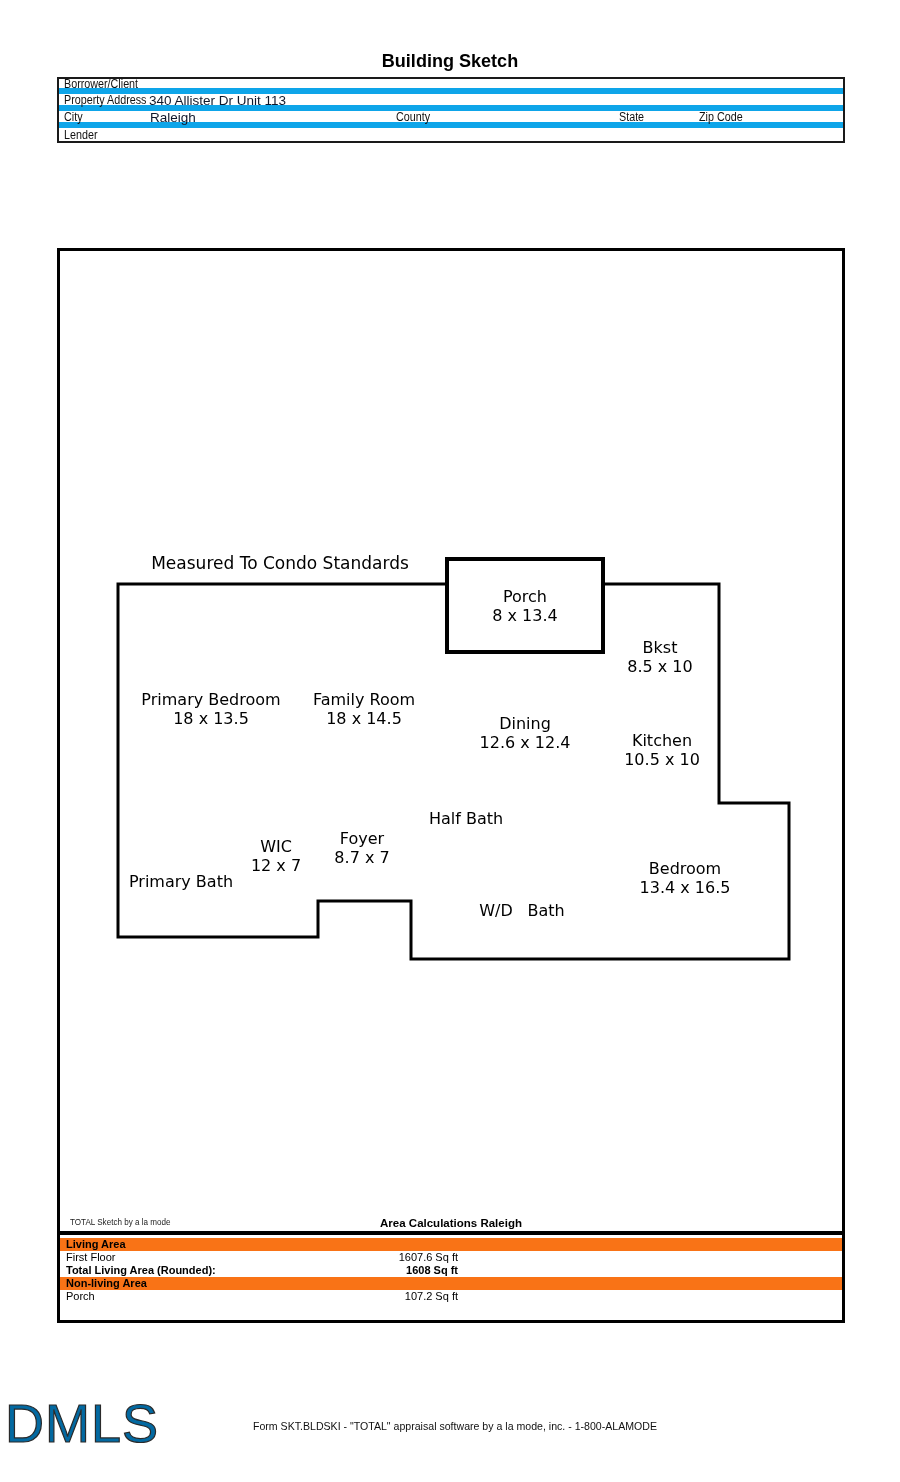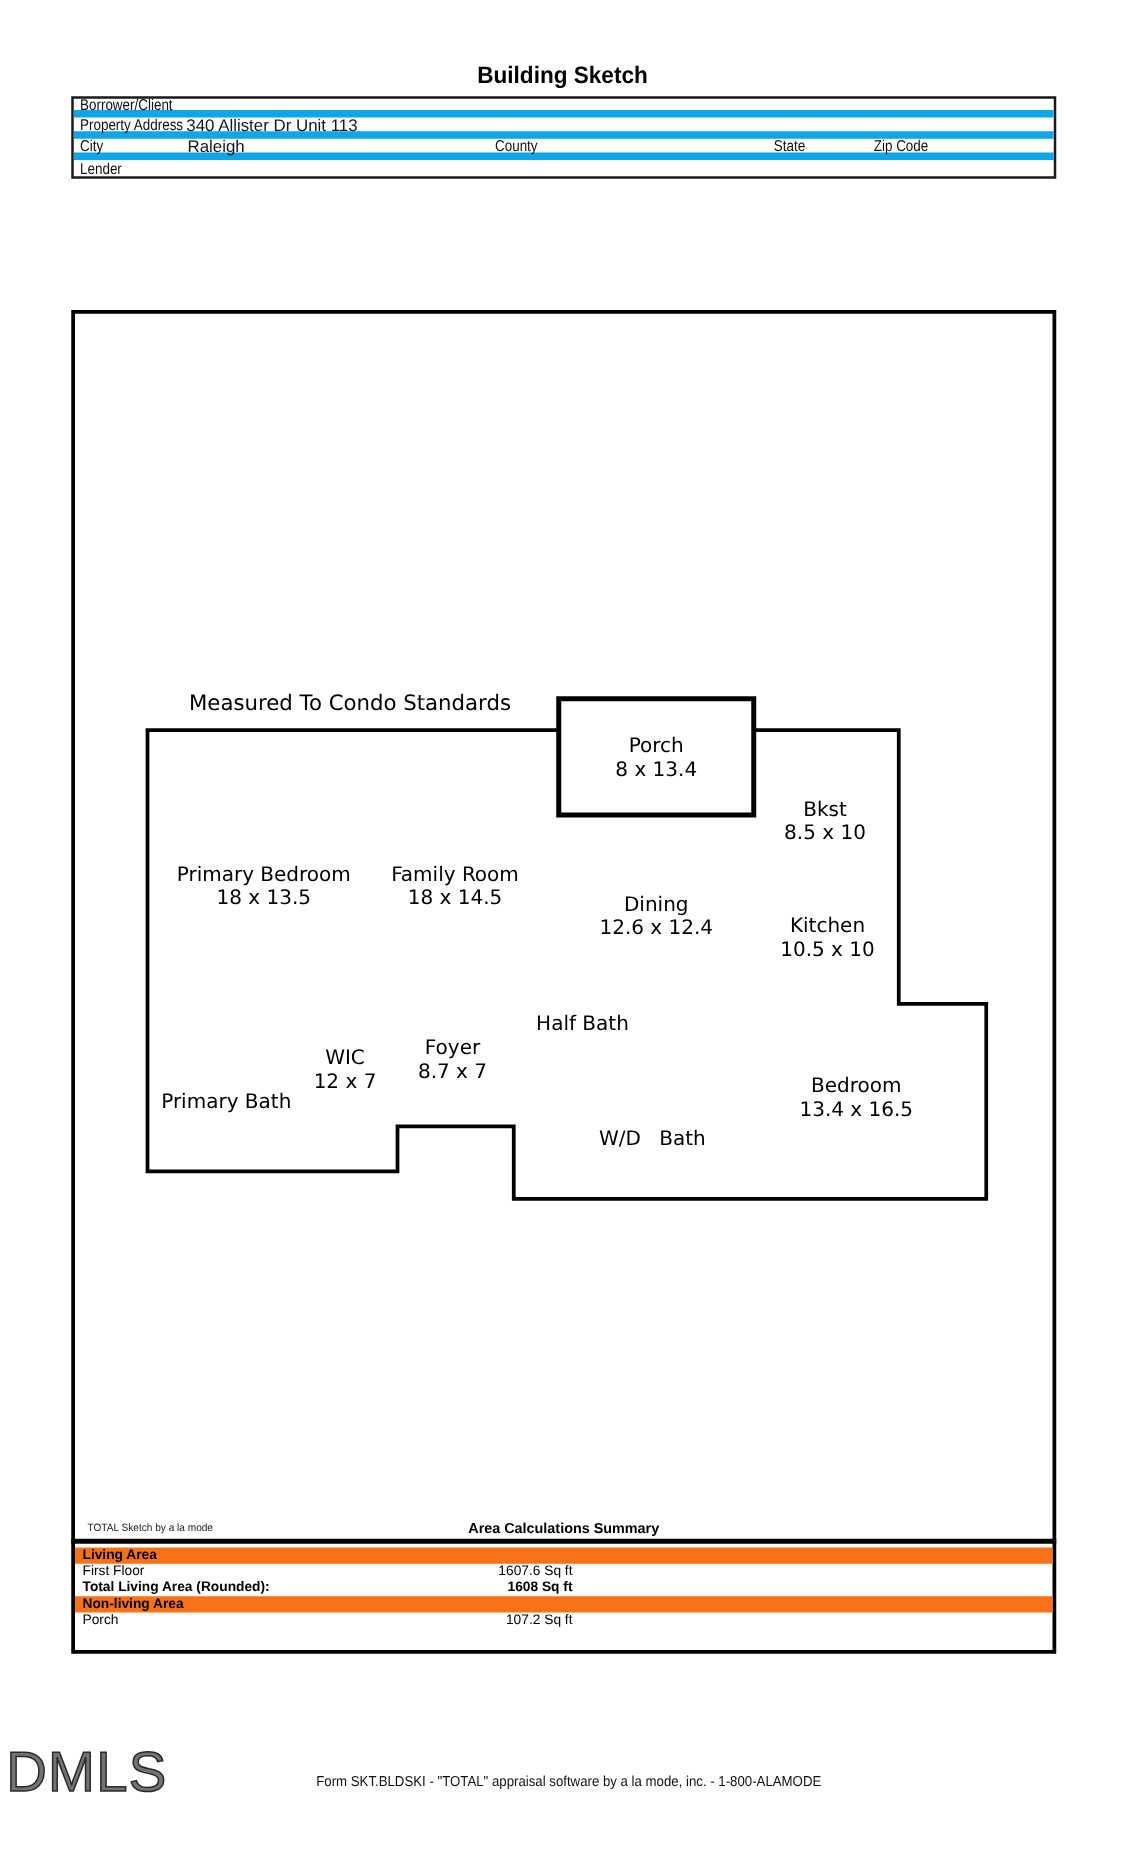--- a/index.html
+++ b/index.html
@@ -76,22 +76,22 @@
   .sum-row {
     left: 60px; width: 680px; height: 13px;
     font-size: 11px; line-height: 13px;
   }
   .sum-row .lbl { position: absolute; left: 6px; top: 0; }
   .sum-row .val { position: absolute; left: 0; top: 0; width: 398px; text-align: right; }
   .sum-row.bold { font-weight: bold; }
 
   
   .logo {
-    left: 5px; top: 1392px; font-size: 45px; letter-spacing: 1px;
-    color: #737373; -webkit-text-stroke: 1.2px #2a2a2a;
+    left: 5px; top: 1392px; font-size: 54px; letter-spacing: 1px;
+    color: #0369a1; -webkit-text-stroke: 1.2px #2a2a2a;
     font-family: "Liberation Sans", sans-serif; font-weight: 300;
   }
   .footer-line {
     left: 57px; top: 1420px; width: 796px; text-align: center;
     font-size: 11.5px; color: #111; transform: scaleX(0.92); white-space: nowrap;
   }
 </style>
 </head>
 <body>
 
@@ -169,21 +169,21 @@
   <div>13.4 x 16.5</div>
 </div>
 <div class="room-label" style="left:464px; top:911px;margin-left:32px;">
   <div>W/D</div>
 </div>
 <div class="room-label" style="left:546px; top:911px;">
   <div>Bath</div>
 </div>
 
 <div class="abs credit-line">TOTAL Sketch by a la mode</div>
-<div class="abs summary-title">Area Calculations Summary</div>
+<div class="abs summary-title">Area Calculations Raleigh</div>
 <div class="abs summary-divider"></div>
 
 <div class="abs band" style="top:1238px;">Living Area</div>
 <div class="abs sum-row" style="top:1251px;">
   <span class="lbl">First Floor</span>
   <span class="val">1607.6 Sq ft</span>
 </div>
 <div class="abs sum-row bold" style="top:1264px;">
   <span class="lbl">Total Living Area (Rounded):</span>
   <span class="val">1608 Sq ft</span>

